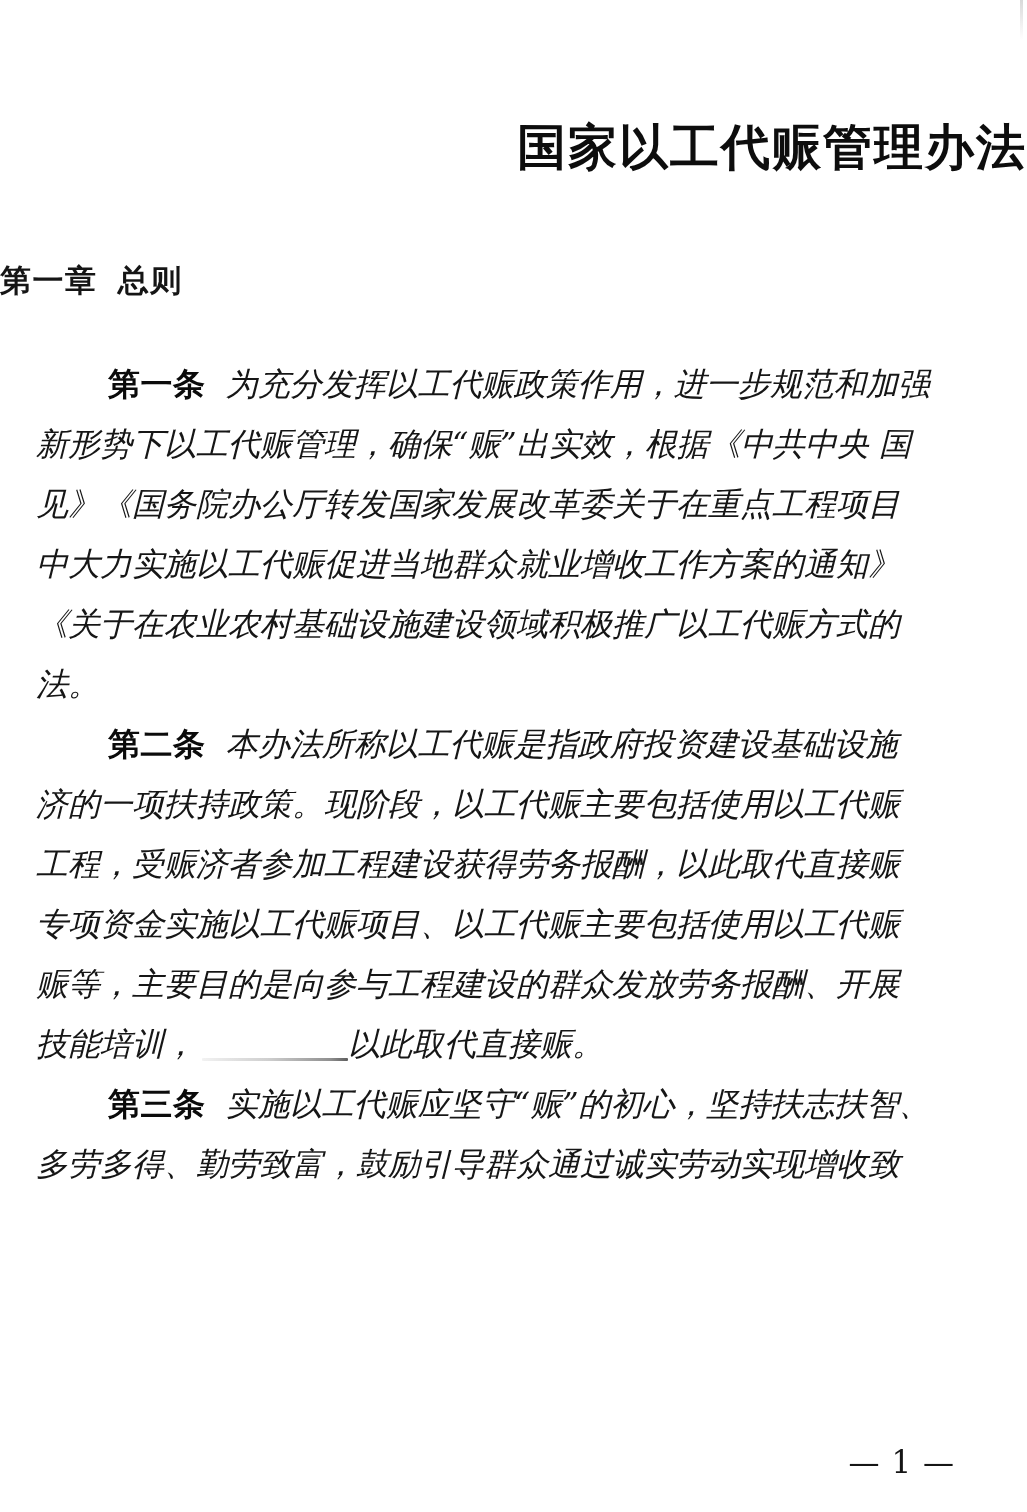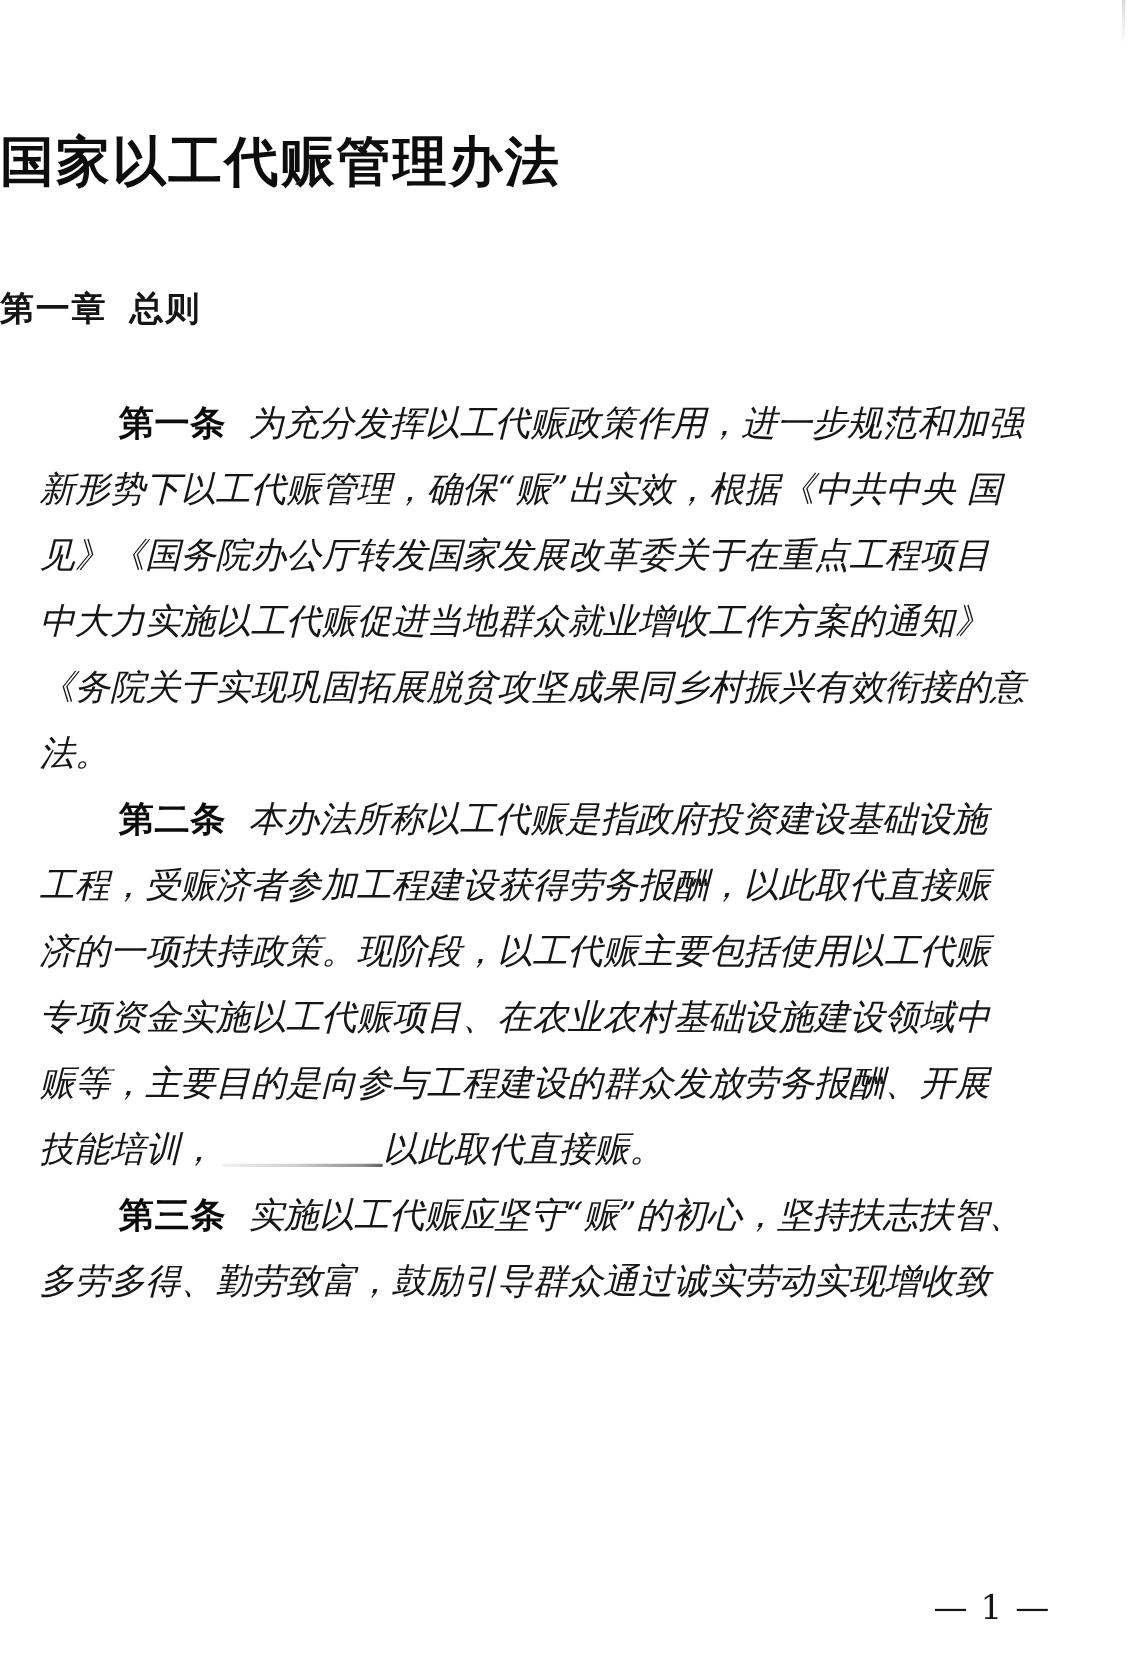--- a/index.html
+++ b/index.html
@@ -28,21 +28,21 @@
     width: 3px;
     height: 40px;
     background: linear-gradient(to bottom, #d9d9d9, #f4f4f4 70%, #ffffff);
   }
 
   .doc-title {
     position: absolute;
     left: 0;
     right: 0;
     top: 118px;
-    text-align: left;
+    text-align: right;
     font-family: "DejaVu Serif", "Liberation Serif", serif;
     font-weight: 700;
     font-size: 49px;
     letter-spacing: 2px;
     color: #0d0d0d;
     line-height: 1.2;
     white-space: nowrap;
   }
 
   .chapter-heading {
@@ -132,27 +132,27 @@
   <div class="doc-title">国家以工代赈管理办法</div>
 
   <div class="chapter-heading">第一章  总则</div>
 
   <div class="body-block">
 
     <div class="art-line indent-2"><span class="label">第一条</span><span class="kai">  </span><span class="kai">为充分发挥以工代赈政策作用，进一步规范和加强</span></div>
     <div class="art-line"><span class="kai">新形势下以工代赈管理，确保“赈”出实效，根据《中共中央 国</span></div>
     <div class="art-line"><span class="kai">见》《国务院办公厅转发国家发展改革委关于在重点工程项目</span></div>
     <div class="art-line"><span class="kai">中大力实施以工代赈促进当地群众就业增收工作方案的通知》</span></div>
-    <div class="art-line"><span class="kai">《务院关于实现巩固拓展脱贫攻坚成果同乡村振兴有效衔接的意</span></div>
+    <div class="art-line"><span class="kai">《关于在农业农村基础设施建设领域积极推广以工代赈方式的</span></div>
     <div class="art-line"><span class="kai">法。</span></div>
 
     <div class="art-line indent-2"><span class="label">第二条</span><span class="kai">  </span><span class="kai">本办法所称以工代赈是指政府投资建设基础设施</span></div>
+    <div class="art-line"><span class="kai">济的一项扶持政策。现阶段，以工代赈主要包括使用以工代赈</span></div>
     <div class="art-line"><span class="kai">工程，受赈济者参加工程建设获得劳务报酬，以此取代直接赈</span></div>
-    <div class="art-line"><span class="kai">济的一项扶持政策。现阶段，以工代赈主要包括使用以工代赈</span></div>
-    <div class="art-line"><span class="kai">专项资金实施以工代赈项目、在农业农村基础设施建设领域中</span></div>
+    <div class="art-line"><span class="kai">专项资金实施以工代赈项目、以工代赈主要包括使用以工代赈</span></div>
     <div class="art-line"><span class="kai">赈等，主要目的是向参与工程建设的群众发放劳务报酬、开展</span></div>
     <div class="art-line"><span class="kai">技能培训，</span><span class="redaction"></span><span class="kai">以此取代直接赈。</span></div>
 
     <div class="art-line indent-2"><span class="label">第三条</span><span class="kai">  </span><span class="kai">实施以工代赈应坚守“赈”的初心，坚持扶志扶智、</span></div>
     <div class="art-line"><span class="kai">多劳多得、勤劳致富，鼓励引导群众通过诚实劳动实现增收致</span></div>
 
   </div>
 
   <div class="page-number">— 1 —</div>
 

